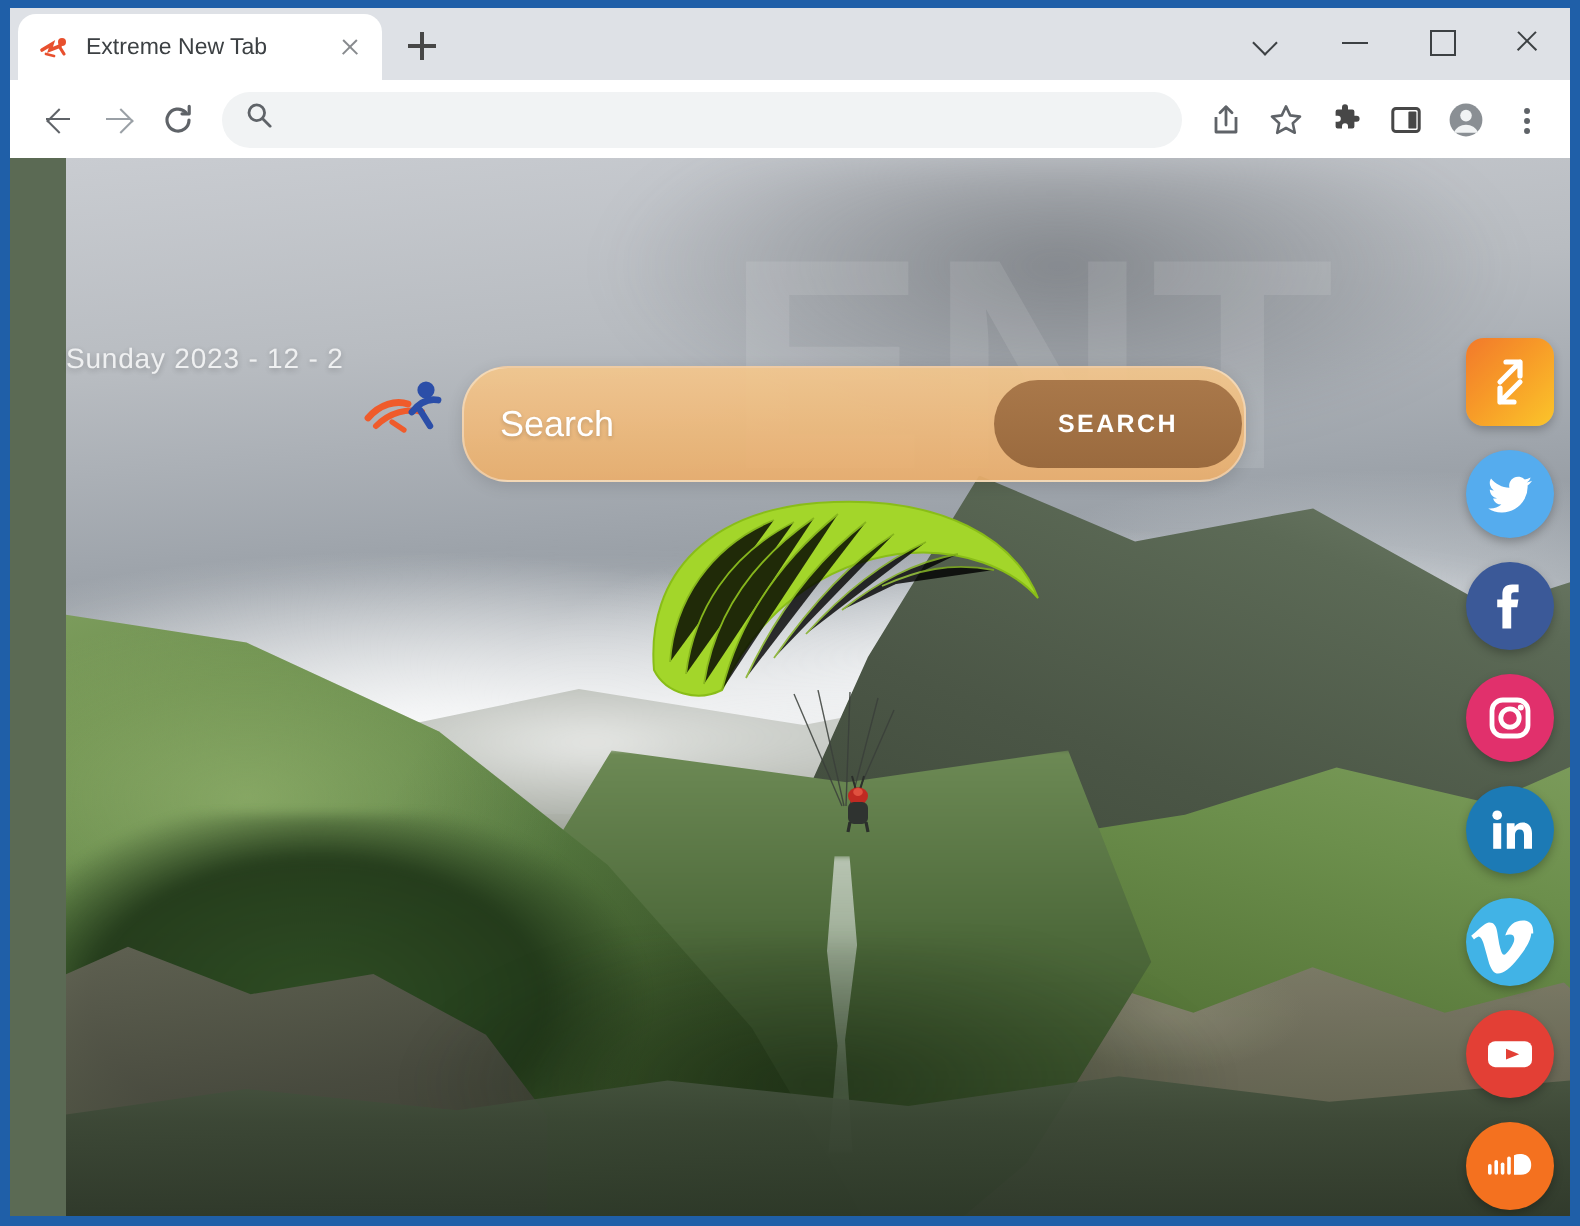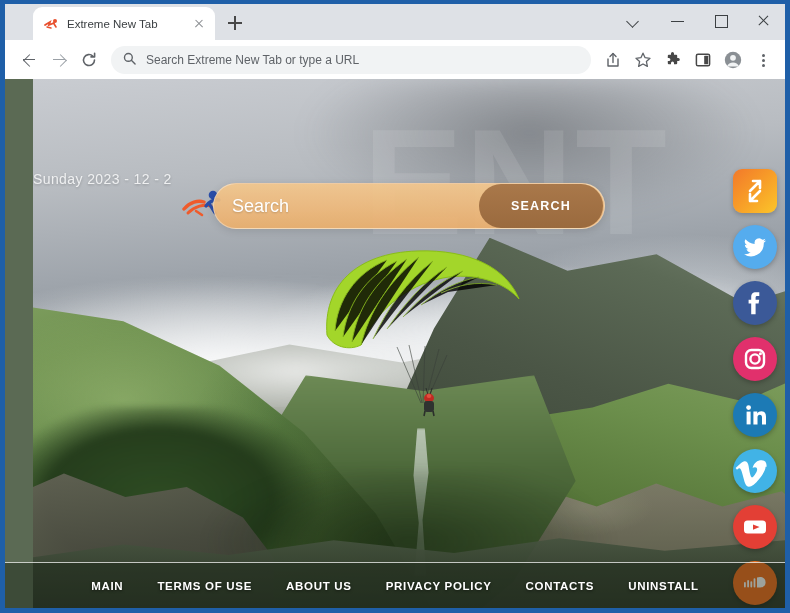--- a/index.html
+++ b/index.html
@@ -27,21 +27,21 @@
   
   .tabstrip {
     position: relative;
     height: 36px;
     background: #dee1e6;
     display: flex;
     align-items: flex-end;
   }
   .tab {
     position: relative;
-    margin-left: 28px;
+    margin-left: 4px;
     width: 182px; height: 33px;
     background: #fff;
     border-radius: 9px 9px 0 0;
     display: flex;
     align-items: center;
     padding: 0 8px 0 10px;
     gap: 8px;
   }
   .tab-favicon {
     width: 16px; height: 16px;
@@ -373,22 +373,22 @@
   }
 
   .brand-logo {
     position: absolute;
     left: 177px; top: 108px;
     width: 42px; height: 36px;
   }
 
   .searchbar {
     position: absolute;
-    left: 208px; top: 104px;
-    width: 392px; height: 46px;
+    left: 226px; top: 104px;
+    width: 392px; height: 58px;
     border-radius: 23px;
     background: linear-gradient(180deg, rgba(243,198,140,.92) 0%, rgba(234,174,108,.92) 100%);
     border: 1px solid rgba(255,255,255,.35);
     box-shadow: 0 2px 8px rgba(0,0,0,.12);
     display: flex;
     align-items: center;
   }
   .search-input-txt {
     flex: 1 1 auto;
     padding-left: 18px;
@@ -500,21 +500,20 @@
         </svg>
       </div>
 
       <div class="omnibox">
         <span>
           <svg width="13" height="13" viewBox="0 0 14 14">
             <circle cx="5.8" cy="5.8" r="4.2" stroke="#5f6368" stroke-width="1.5" fill="none"></circle>
             <path d="M9 9 L13 13" stroke="#5f6368" stroke-width="1.5" stroke-linecap="round"></path>
           </svg>
         </span>
-        <span class="omni-placeholder">Search Extreme New Tab or type a URL</span>
       </div>
 
       <div class="tb-icon">
         <svg width="18" height="18" viewBox="0 0 18 18">
           <path d="M4 7.5 L4 15 L14 15 L14 7.5" stroke="#5f6368" stroke-width="1.4" fill="none" stroke-linejoin="round"></path>
           <path d="M9 11.5 L9 2.6" stroke="#5f6368" stroke-width="1.4" stroke-linecap="round"></path>
           <path d="M6 5.4 L9 2.4 L12 5.4" stroke="#5f6368" stroke-width="1.4" fill="none" stroke-linejoin="round" stroke-linecap="round"></path>
         </svg>
       </div>
       <div class="tb-icon">
@@ -677,24 +676,16 @@
               <rect x="14.2" y="19" width="1.8" height="7.4" rx=".9"></rect>
               <rect x="17.4" y="20.2" width="1.8" height="6.2" rx=".9"></rect>
               <rect x="20.6" y="17.2" width="1.8" height="9.2" rx=".9"></rect>
               <path d="M24 16.6c3.6-1.6 8.6-.2 8.6 4.9 0 3.1-2.2 4.9-5.2 4.9H24V16.6Z"></path>
             </g>
           </svg>
         </div>
 
       </div>
 
-      <div class="bottomnav">
-        <span class="navlink">MAIN</span>
-        <span class="navlink">TERMS OF USE</span>
-        <span class="navlink">ABOUT US</span>
-        <span class="navlink">PRIVACY POLICY</span>
-        <span class="navlink">CONTACTS</span>
-        <span class="navlink">UNINSTALL</span>
-      </div>
 
     </div>
   </div>
 </div>
 
 </body></html>

